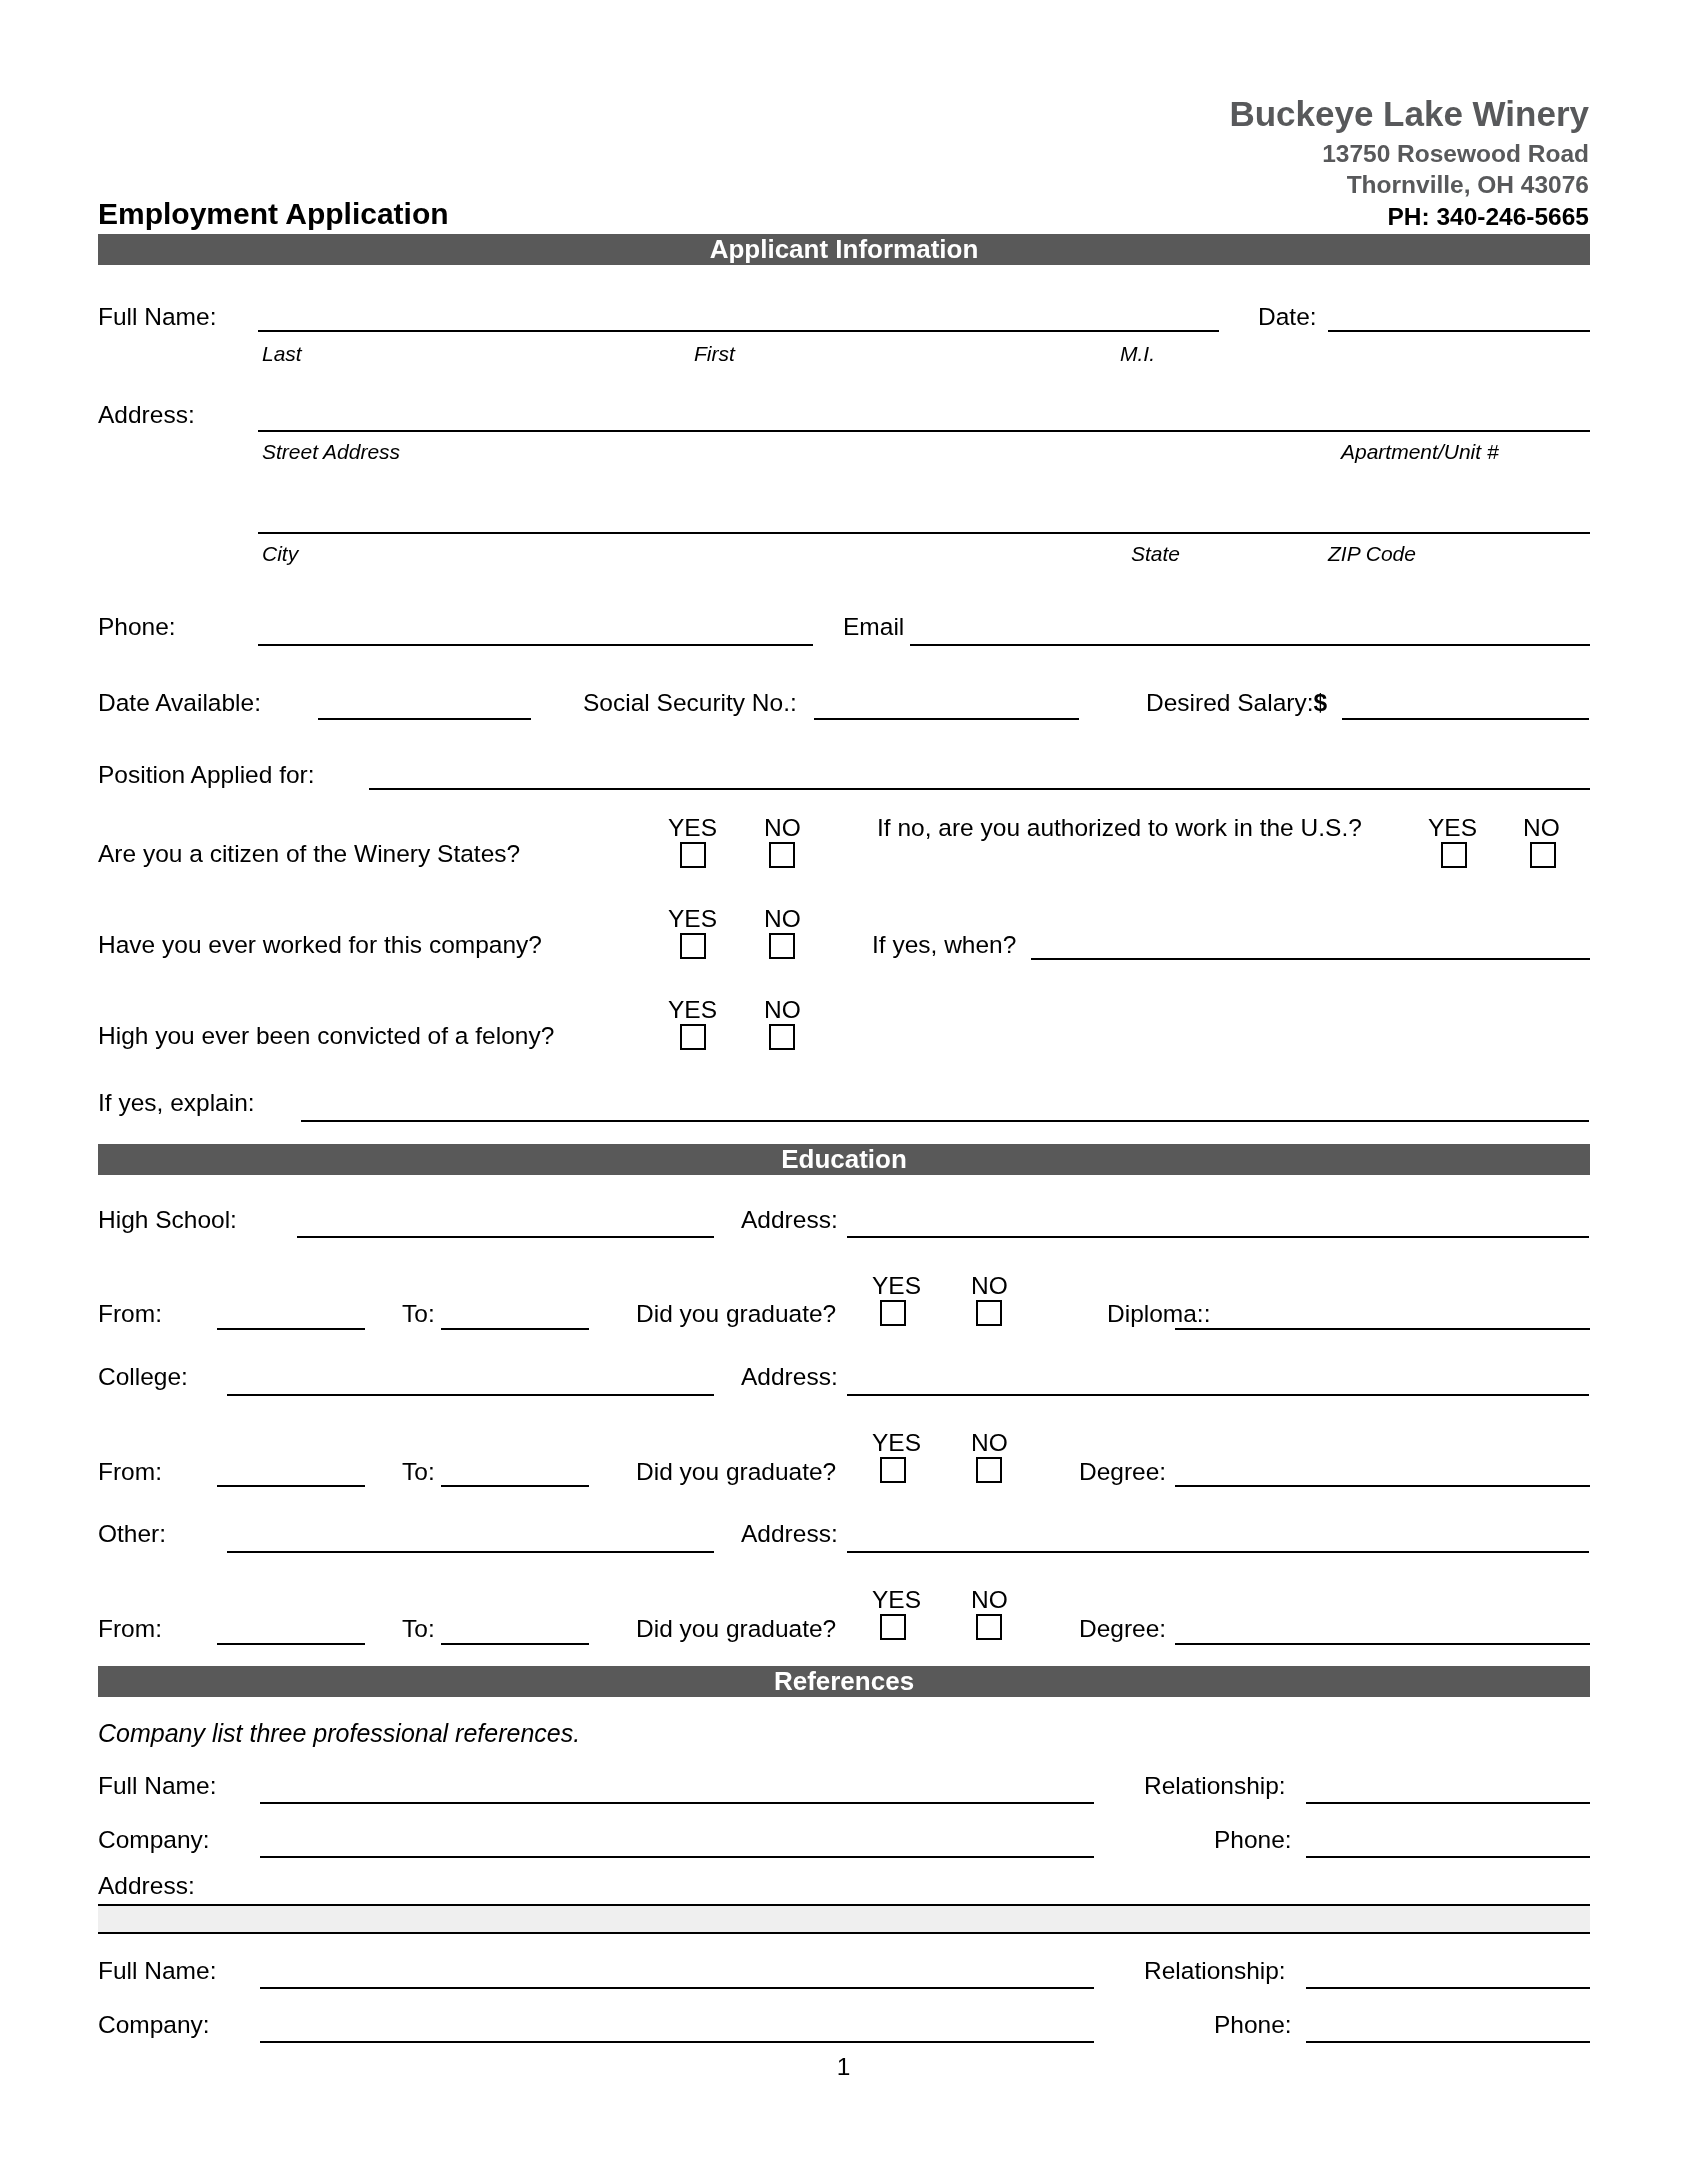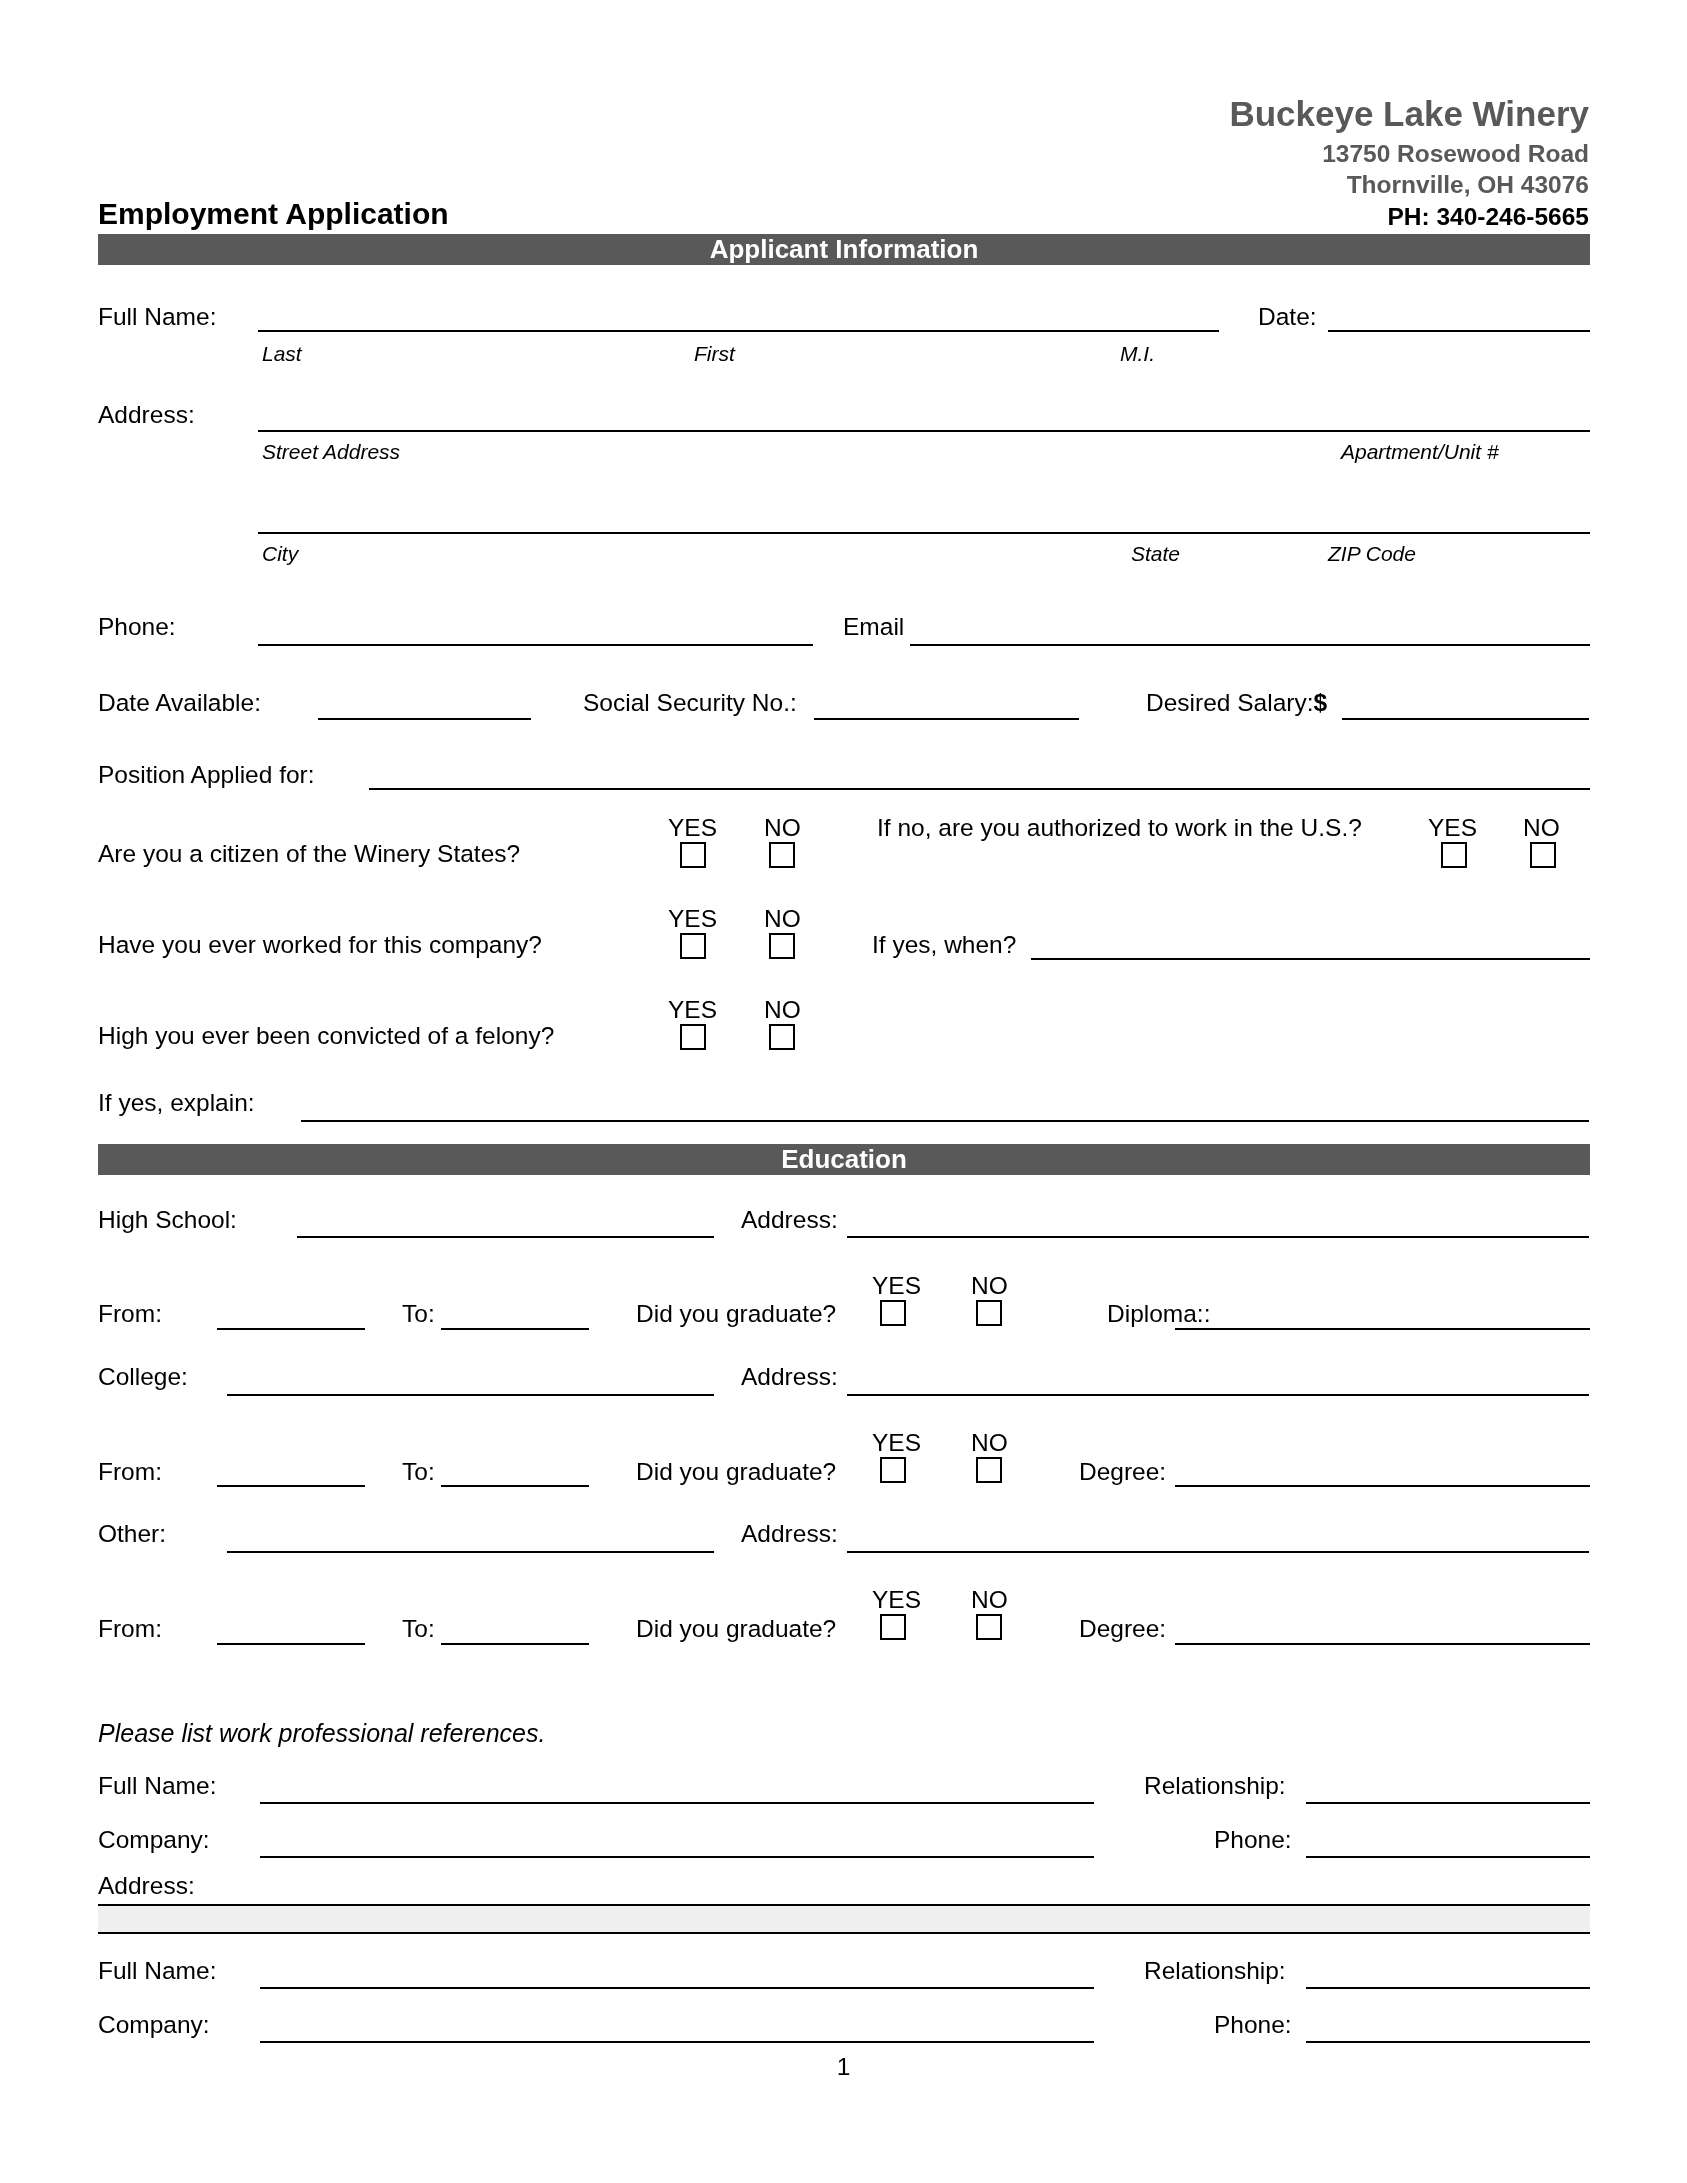--- a/index.html
+++ b/index.html
@@ -140,21 +140,22 @@
   <div class="lbl" style="left:98px;top:1616px;">From:</div>
   <div class="line" style="left:217px;top:1618px;width:148px;"></div>
   <div class="lbl" style="left:402px;top:1616px;">To:</div>
   <div class="line" style="left:441px;top:1618px;width:148px;"></div>
   <div class="lbl" style="left:636px;top:1616px;">Did you graduate?</div>
   <div class="cb" style="left:880px;top:1614px;"></div>
   <div class="cb" style="left:976px;top:1614px;"></div>
   <div class="lbl" style="left:1079px;top:1616px;">Degree:</div>
   <div class="line" style="left:1175px;top:1618px;width:415px;"></div>
 
-  <div class="note" style="left:98px;top:1719px;">Please list work professional references.</div>
+  <div class="bar" style="top:1666px;">References</div>
+  <div class="note" style="left:98px;top:1719px;">Company list three professional references.</div>
 
   <div class="lbl" style="left:98px;top:1773px;">Full Name:</div>
   <div class="line" style="left:260px;top:1777px;width:834px;"></div>
   <div class="lbl" style="left:1144px;top:1773px;">Relationship:</div>
   <div class="line" style="left:1306px;top:1777px;width:284px;"></div>
   <div class="lbl" style="left:98px;top:1827px;">Company:</div>
   <div class="line" style="left:260px;top:1831px;width:834px;"></div>
   <div class="lbl" style="left:1214px;top:1827px;">Phone:</div>
   <div class="line" style="left:1306px;top:1831px;width:284px;"></div>
   <div class="lbl" style="left:98px;top:1873px;">Address:</div>

